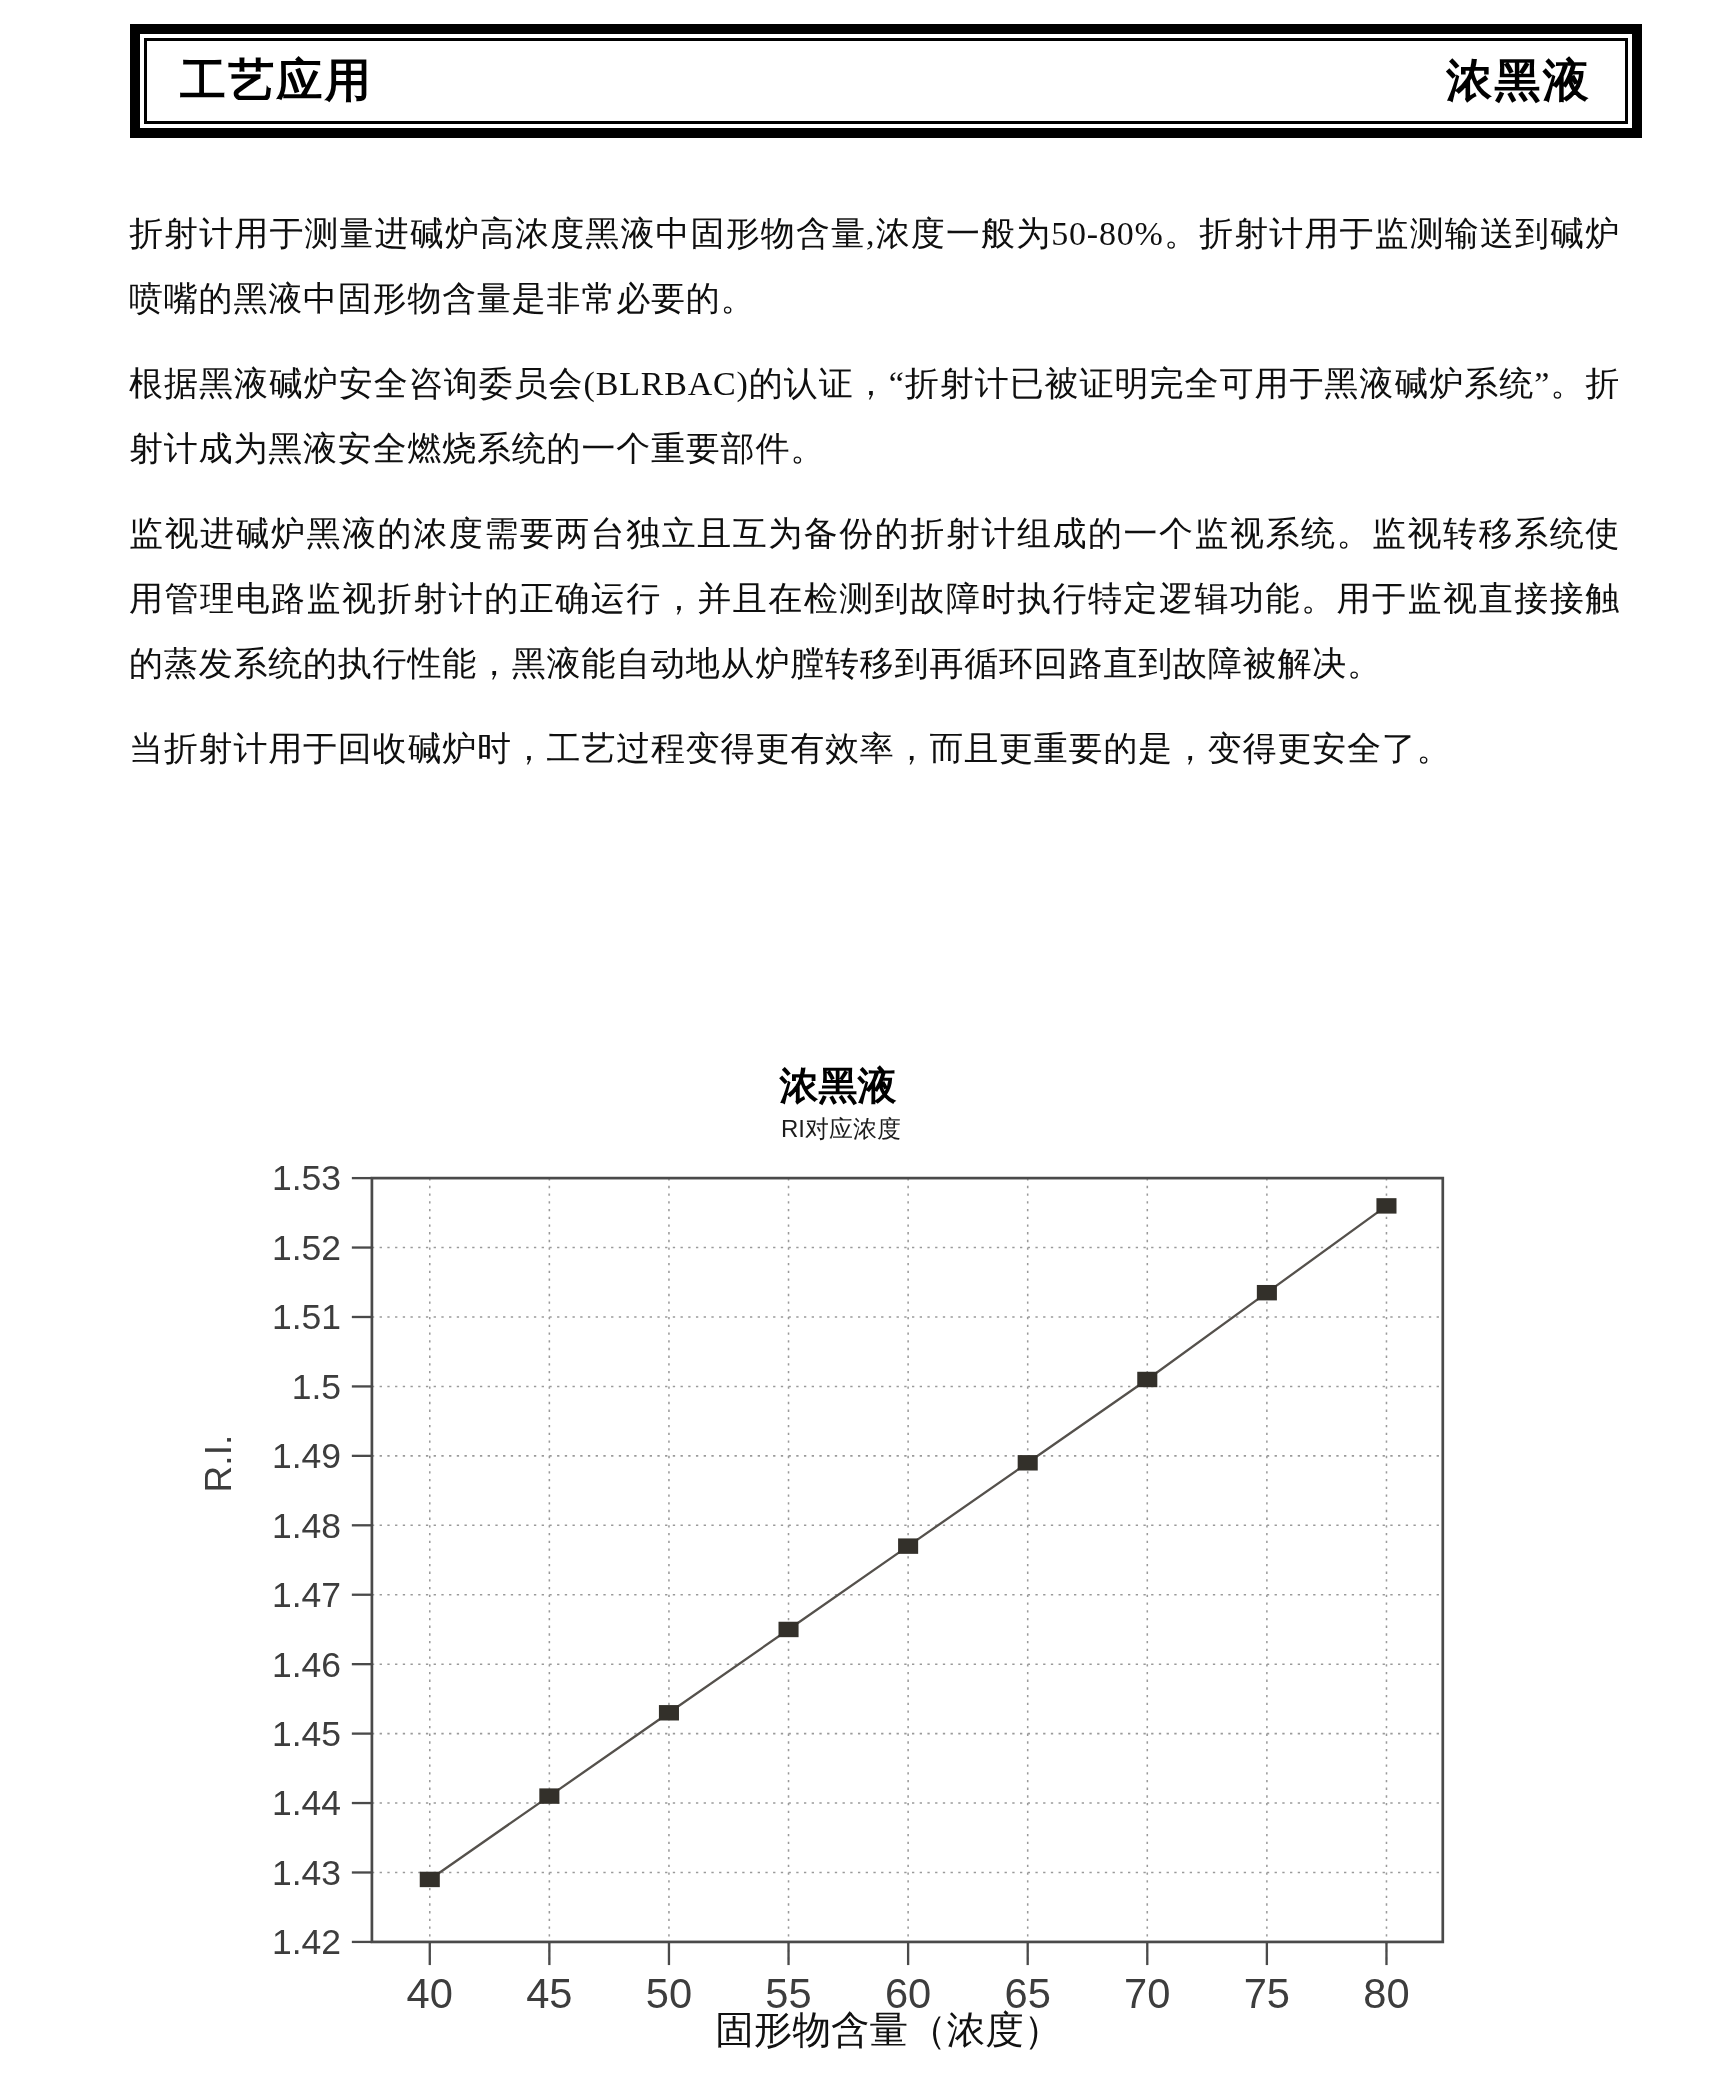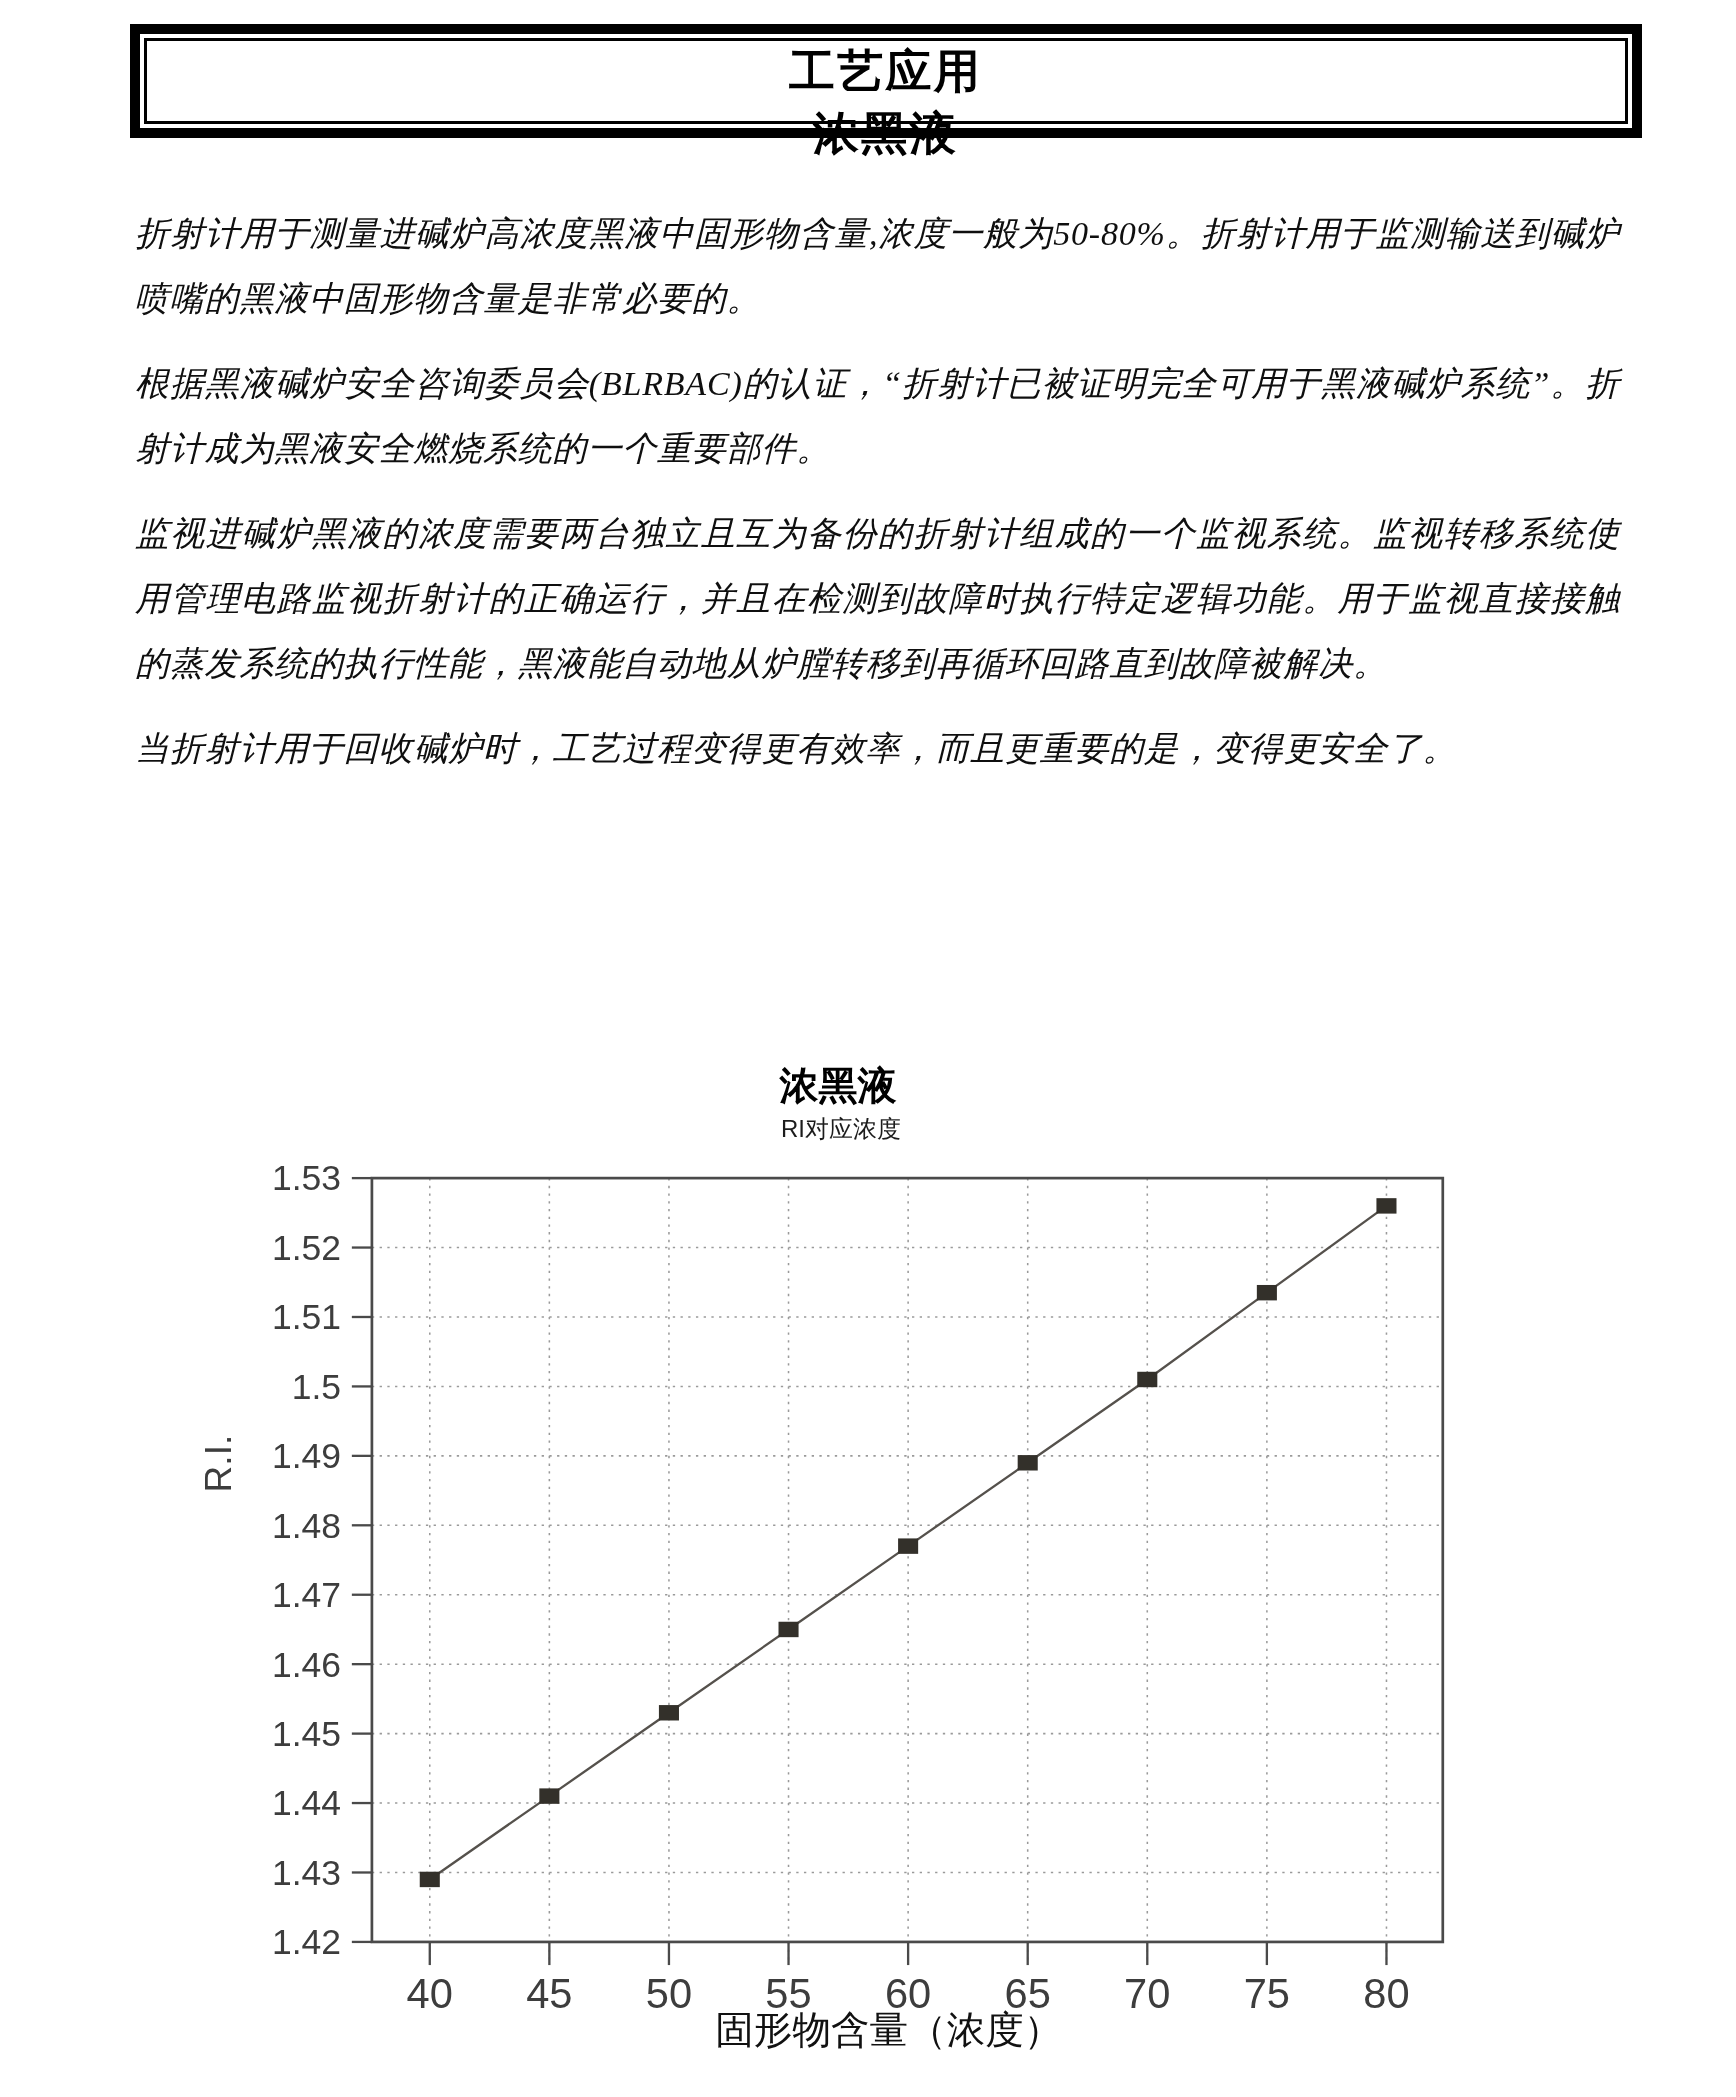--- a/index.html
+++ b/index.html
@@ -17,33 +17,32 @@
     box-sizing:border-box;
     border:10px solid #000;
     background:#fff;
   }
   .header-inner{
     position:absolute;left:3.9px;top:3.9px;right:3.9px;bottom:3.9px;
     border:3.1px solid #000;
     display:flex;align-items:center;justify-content:space-between;
     padding:0 34px 0 33px;
     box-sizing:border-box;
-    flex-direction:column;
   }
   .header-inner span{
     font-size:46px;font-weight:bold;color:#000;letter-spacing:2.3px;
     font-family:"Liberation Serif","DejaVu Serif",serif;
   }
   
   .body-text{
     position:absolute;left:121px;top:201px;width:1499px;
     font-size:34px;line-height:65px;color:#0f0f0f;
     text-align:justify;letter-spacing:0.8px;
   }
-  .body-text p{margin:0 0 20px 14px;font-style:italic;}
+  .body-text p{margin:0 0 20px 8px;}
   
   .fig-title{
     position:absolute;left:259px;top:1059px;width:1158px;
     text-align:center;font-size:39px;font-weight:bold;color:#000;
     font-family:"Liberation Serif","DejaVu Serif",serif;
   }
   .fig-subtitle{
     position:absolute;left:262px;top:1113px;width:1158px;
     text-align:center;font-size:24px;font-weight:normal;color:#1c1c1c;
     font-family:"Liberation Sans","DejaVu Sans",sans-serif;

